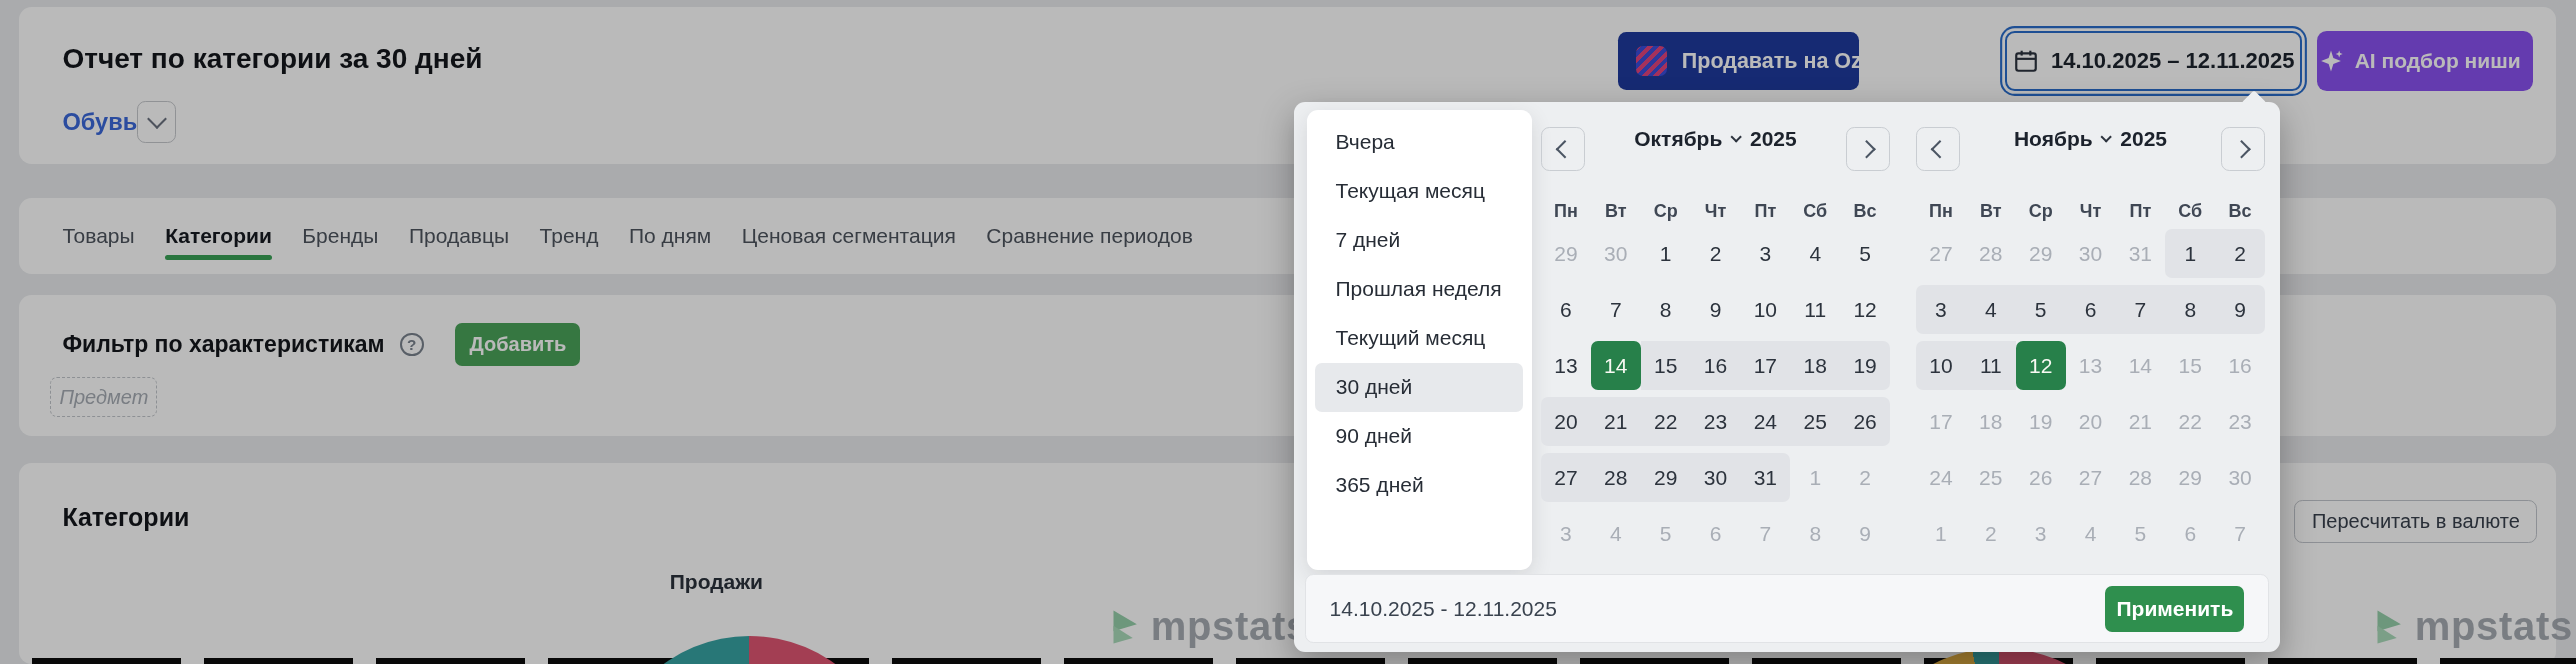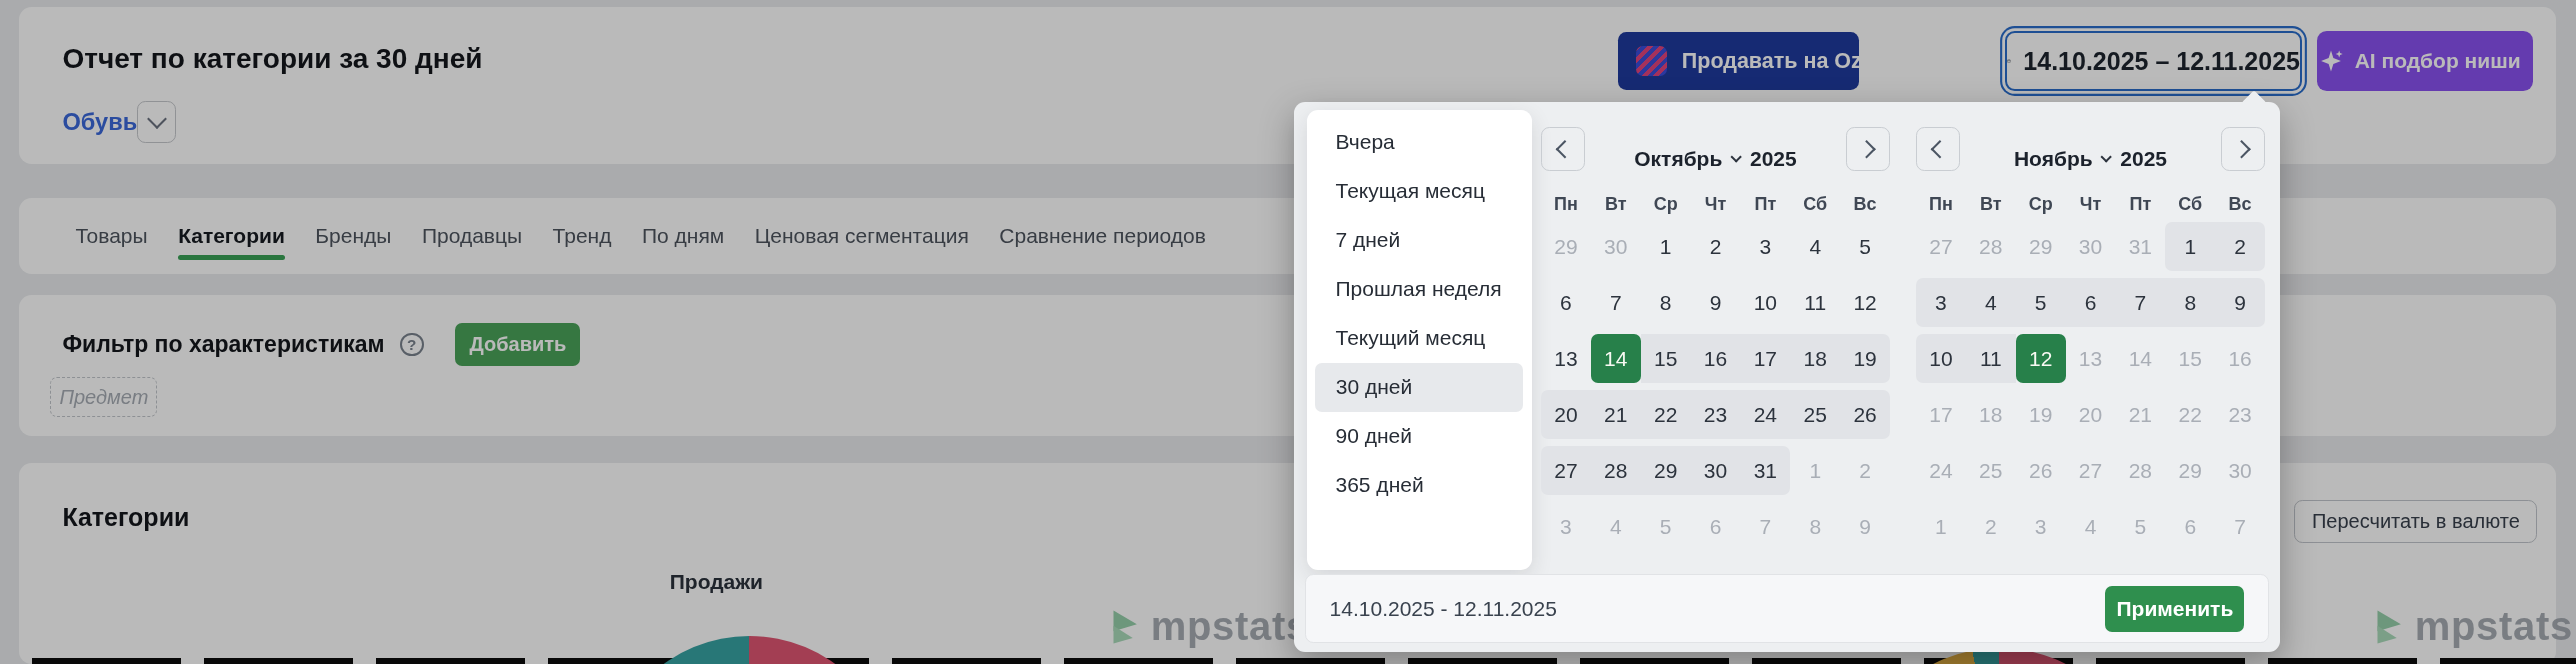--- a/index.html
+++ b/index.html
@@ -30,28 +30,28 @@
   .fbs-label { position:absolute; left:1874px; top:53px; font-size:20px; color:#4c545e; }
   .fbs-toggle { position:absolute; left:1915px; top:53px; width:42px; height:23.6px; border-radius:11.8px; background:#aeb2b8; }
   .fbs-knob { position:absolute; left:2.1px; top:1.4px; width:21px; height:21px; border-radius:50%; background:#f2f3f4; }
   .help-circle { position:absolute; left:1965px; top:53px; width:23.6px; height:23.6px; border-radius:50%;
                  border:2.1px solid #596472; color:#596472; font-size:15.3px; font-weight:bold;
                  display:flex; align-items:center; justify-content:center; }
 
   .date-btn { position:absolute; left:2005px; top:31px; width:297px; height:60px; border-radius:9.7px;
               background:#ffffff; border:2.1px solid #2a6dcb; box-shadow:0 0 0 2.8px #ffffff,0 0 0 4.9px #2a6dcb;
               display:flex; align-items:center; justify-content:center; gap:12.5px; z-index:2; }
-  .date-btn-text { font-size:25px; font-weight:600; color:#1d242e; white-space:nowrap;text-align:center; }
+  .date-btn-text { font-size:22px; font-weight:600; color:#1d242e; white-space:nowrap;text-align:center; }
 
   .ai-btn { position:absolute; left:2317px; top:31px; width:216px; height:60px; border-radius:9.7px;
             background:#8a52f0; display:flex; align-items:center; justify-content:flex-start; gap:9.7px; z-index:2; }
   .ai-label { color:#ffffff; font-size:21px; font-weight:bold; white-space:nowrap; }
 
   
-  .tabs { position:absolute; left:56px; top:0; height:100%; display:flex; gap:30.5px; align-items:stretch; }
+  .tabs { position:absolute; left:43px; top:0; height:100%; display:flex; gap:30.5px; align-items:stretch; }
   .tab { position:relative; display:flex; align-items:center; font-size:21px; color:#4d545e; cursor:pointer; white-space:nowrap; }
   .tab.active { color:#171b21; font-weight:bold; }
   .tab.active::after { content:''; position:absolute; left:0; right:0; bottom:14px; height:4.9px; border-radius:2.8px; background:#3aa257; }
 
   
   .filter-row { position:absolute; left:43px; top:28px; display:flex; align-items:center; gap:15.3px; }
   .filter-title { font-size:23px; font-weight:bold; color:#14171c; }
   .help-circle2 { width:23.6px; height:23.6px; border-radius:50%; border:2.1px solid #7a838e; color:#7a838e;
                   font-size:15.3px; font-weight:bold; display:flex; align-items:center; justify-content:center; }
   .add-btn { margin-left:16.6px; width:125px; height:43px; border-radius:7px; background:#4aa45a; color:#fff;
@@ -86,31 +86,31 @@
   .popup::before { content:''; position:absolute; left:951px; top:-8.3px; width:18px; height:18px;
                    background:#edeff1; transform:rotate(45deg); border-radius:2.8px; }
 
   .preset-panel { position:absolute; left:12.5px; top:7.6px; width:225px; height:460px; background:#ffffff;
                   border-radius:11px; box-shadow:0 7px 21px rgba(30,35,40,.12); padding-top:8.3px; overflow:hidden; }
   .preset { height:49px; display:flex; align-items:center; padding-left:29px; font-size:21px; color:#272d36; cursor:pointer; }
   .preset.selected { background:#e7e9ec; border-radius:7px; margin:0 8.3px; padding-left:21px; }
 
   .cal { position:absolute; top:25px; width:349px; }
   .cal-oct { left:247px; } .cal-nov { left:622px; }
-  .cal-nav { height:44px; display:flex; align-items:flex-end; justify-content:space-between; }
+  .cal-nav { height:44px; display:flex; align-items:flex-start; justify-content:space-between; }
   .nav-btn { width:44px; height:44px; border:1.4px solid #c9cdd2; border-radius:8.3px; background:transparent;
              display:flex; align-items:center; justify-content:center; }
   .nav-chev { width:12.5px; height:12.5px; border-right:2.8px solid #4b5563; border-bottom:2.8px solid #4b5563; }
   .nav-chev.left  { transform:rotate(135deg); margin-left:4.2px; }
   .nav-chev.right { transform:rotate(-45deg); margin-right:4.2px; }
   .cal-center { display:flex; align-items:center; gap:9.7px; }
   .cal-month, .cal-year { font-size:21px; font-weight:600; color:#1c222c; }
   .mini-chev { width:8.3px; height:8.3px; border-right:2.1px solid #2c333d; border-bottom:2.1px solid #2c333d;
                transform:rotate(45deg); margin-top:-4.2px; }
-  .weekdays { display:flex; margin-top:23px; }
+  .weekdays { display:flex; margin-top:30px; }
   .weekdays div { width:50px; text-align:center; font-size:18px; font-weight:bold; color:#3f4754; }
   .cal-row { display:flex; margin-top:7px; height:49px; }
   .day { width:50px; height:49px; line-height:49px; text-align:center; font-size:21px; color:#2c333d; }
   .day.muted { color:#a9aeb6; }
   .day.range { background:#e1e3e7; }
   .day.bs { border-top-left-radius:7px; border-bottom-left-radius:7px; }
   .day.be { border-top-right-radius:7px; border-bottom-right-radius:7px; }
   .day.sel { background:#27804a; color:#f8f9f3; border-radius:7px; }
 
   .dp-footer { position:absolute; left:11px; top:472px; width:964px; height:69px; background:#f6f7f9;

